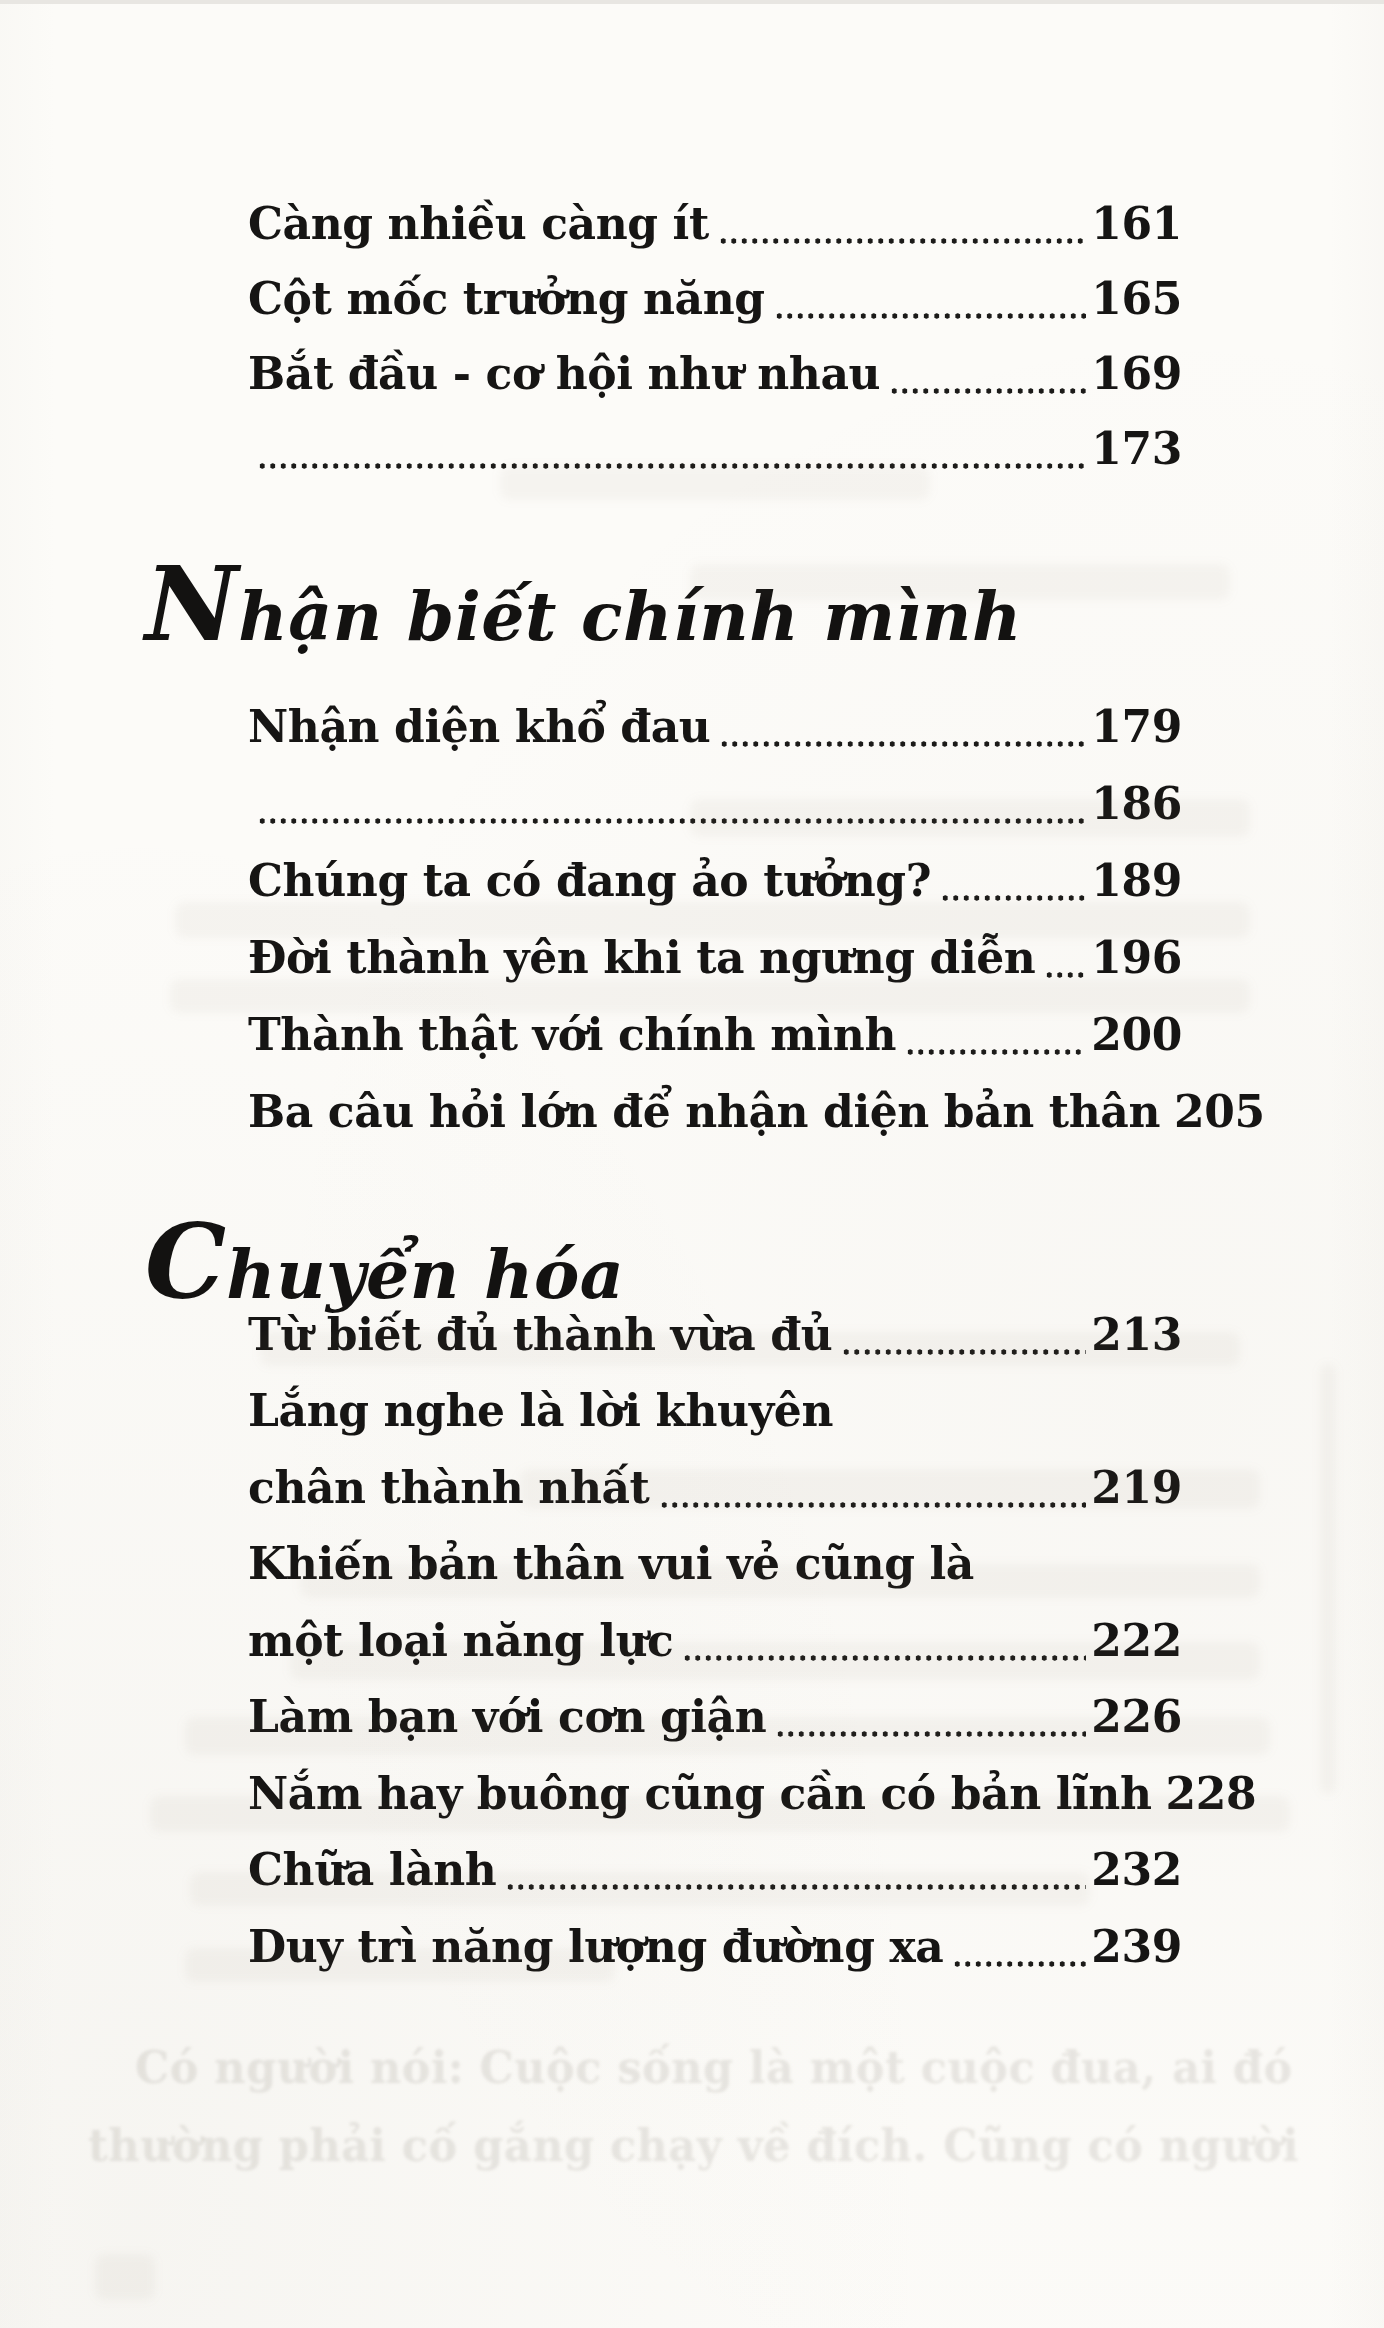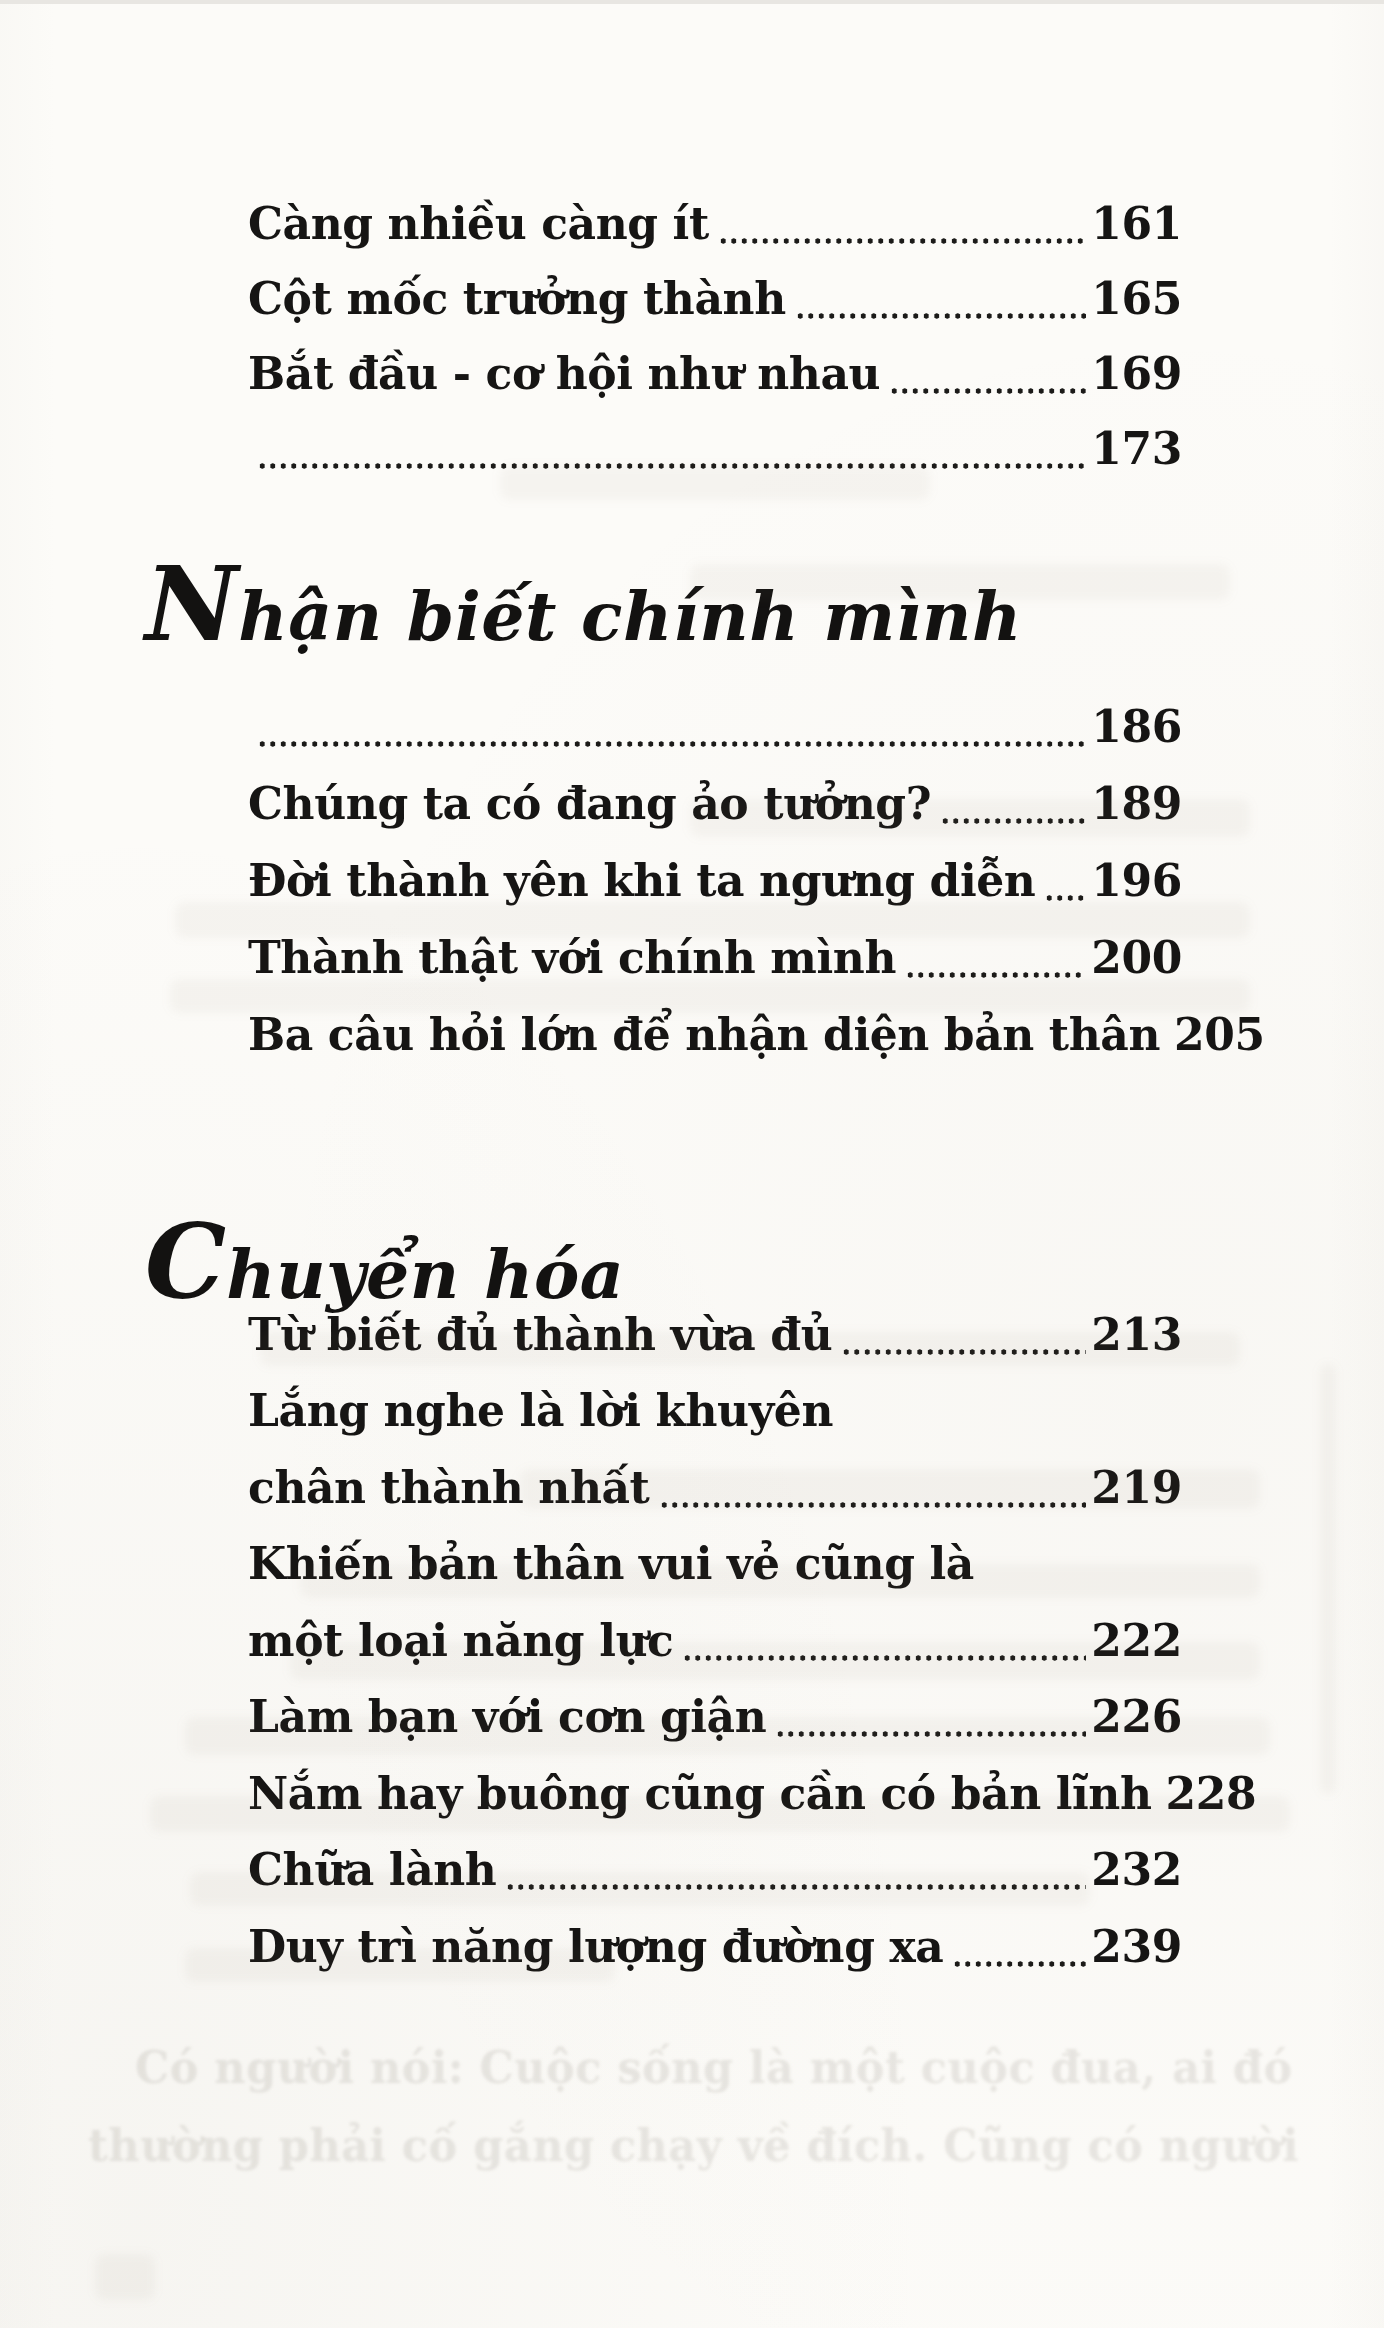--- a/index.html
+++ b/index.html
@@ -64,37 +64,42 @@
 
 <div class="page">
 
   <div class="toc-block sec-0" style="top:182px">
       <div class="toc-row">
         <span class="item-text">Càng nhiều càng ít</span>
         <span class="leader"></span>
         <span class="page-num">161</span>
       </div>
       <div class="toc-row">
-        <span class="item-text">Cột mốc trưởng thành</span>
+        <span class="item-text">Cột mốc trưởng năng</span>
         <span class="leader"></span>
         <span class="page-num">165</span>
       </div>
       <div class="toc-row">
         <span class="item-text">Bắt đầu - cơ hội như nhau</span>
         <span class="leader"></span>
         <span class="page-num">169</span>
       </div>
       <div class="toc-row">
         <span class="leader"></span>
         <span class="page-num">173</span>
       </div>
     </div>
 
   <div class="section-heading" style="top:555px">Nhận biết chính mình</div>
   <div class="toc-block sec-1" style="top:684px">
+      <div class="toc-row">
+        <span class="item-text">Nhận diện khổ đau</span>
+        <span class="leader"></span>
+        <span class="page-num">179</span>
+      </div>
       <div class="toc-row">
         <span class="leader"></span>
         <span class="page-num">186</span>
       </div>
       <div class="toc-row">
         <span class="item-text">Chúng ta có đang ảo tưởng?</span>
         <span class="leader"></span>
         <span class="page-num">189</span>
       </div>
       <div class="toc-row">

